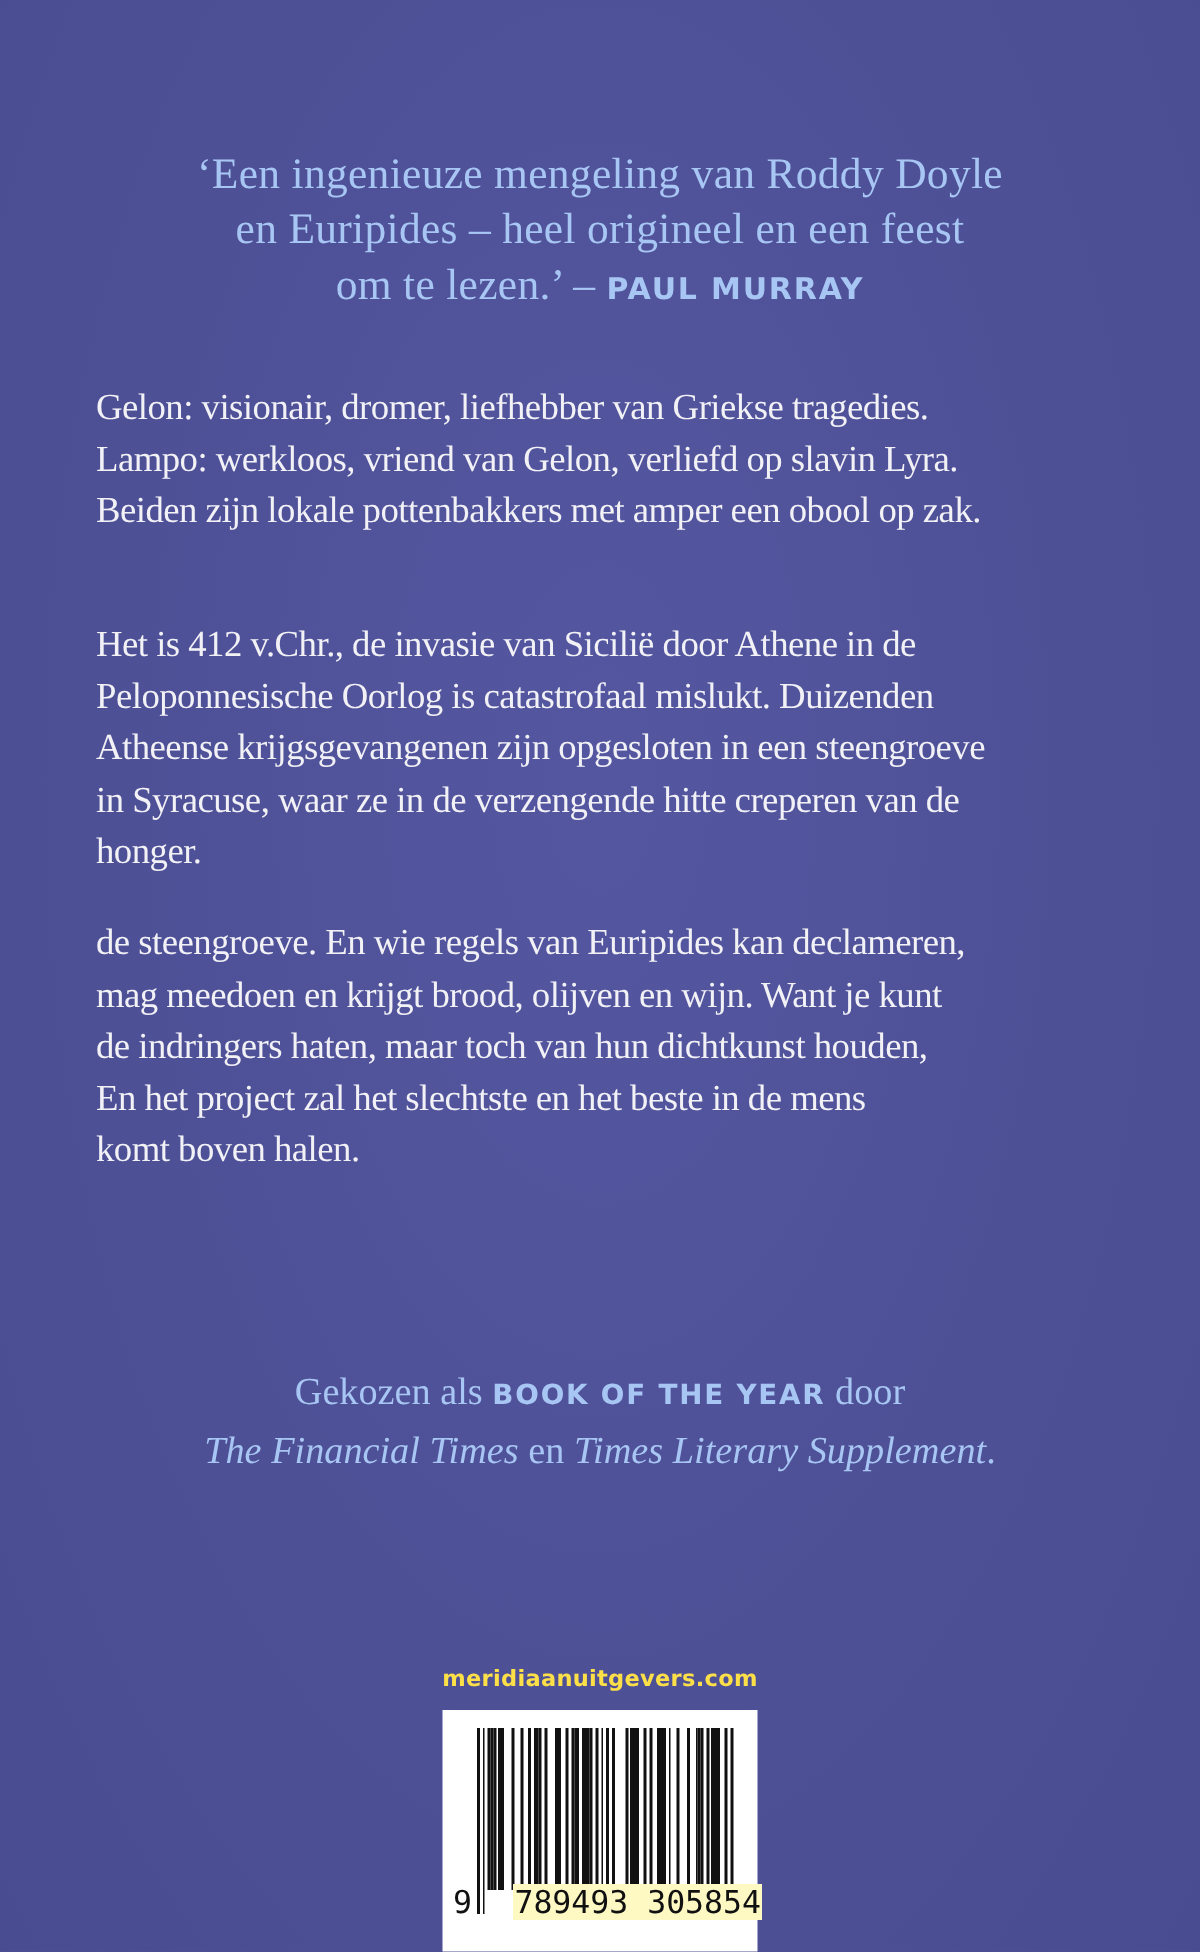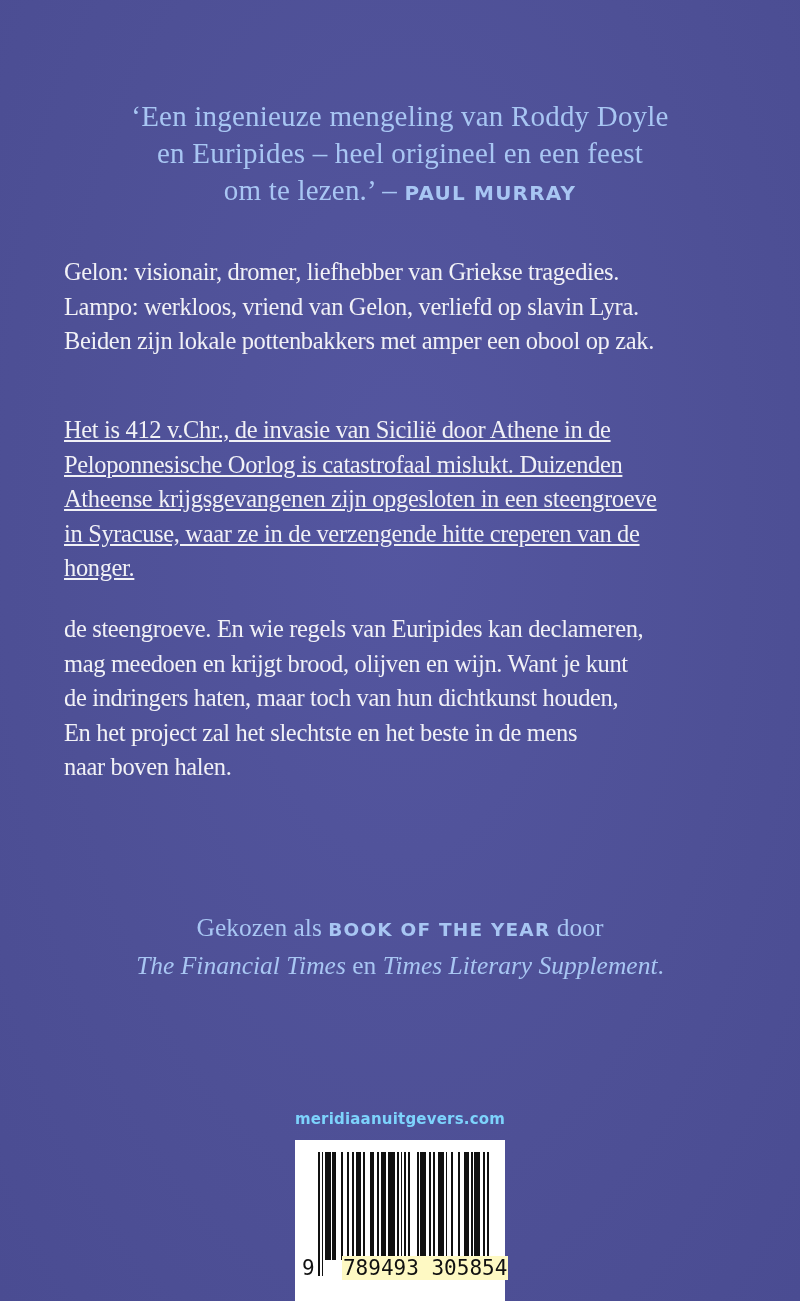--- a/index.html
+++ b/index.html
@@ -21,32 +21,32 @@
     font-weight:bold; letter-spacing:1.2px; font-size:20px;
     color:#a8c6f3;
   }
   .body-text {
     position:absolute; left:64px; width:720px;
     color:#f1f1f6; font-size:24.5px; line-height:34.5px;
     letter-spacing:-0.35px;
   }
   .body-text .line { display:block; white-space:nowrap; }
   #p1 { top:255px; }
-  #p2 { top:413px;text-decoration:underline; }
+  #p2 { top:413px; }
   #p3 { top:612px; }
   .awards {
     position:absolute; left:0; width:800px; top:910px;
     text-align:center; color:#a8c6f3;
     font-size:25.5px; line-height:36px;
   }
   .awards .line { display:block; white-space:nowrap; }
   .awards .sans-bold { font-size:18.5px; }
   .site {
     position:absolute; left:0; width:800px; top:1110px;
-    text-align:center; color:#7dd3fc;
+    text-align:center; color:#fde047;
     font-family:"DejaVu Sans","Liberation Sans",sans-serif;
     font-size:15px; font-weight:bold; letter-spacing:0.2px;
   }
   .barcode-box {
     position:absolute; left:295px; top:1140px; width:210px; height:170px;
     background:#ffffff;
   }
   .bars {
     position:absolute; left:23px; top:12px; width:172px; height:124px;
     display:flex; align-items:stretch;
@@ -81,21 +81,21 @@
   <span class="line">Atheense krijgsgevangenen zijn opgesloten in een steengroeve</span>
   <span class="line">in Syracuse, waar ze in de verzengende hitte creperen van de</span>
   <span class="line">honger.</span>
 </div>
 
 <div class="body-text" id="p3">
   <span class="line">de steengroeve. En wie regels van Euripides kan declameren,</span>
   <span class="line">mag meedoen en krijgt brood, olijven en wijn. Want je kunt</span>
   <span class="line">de indringers haten, maar toch van hun dichtkunst houden,</span>
   <span class="line">En het project zal het slechtste en het beste in de mens</span>
-  <span class="line">naar boven halen.</span>
+  <span class="line">komt boven halen.</span>
 </div>
 
 <div class="awards">
   <span class="line"><span>Gekozen als </span><span class="sans-bold">BOOK OF THE YEAR</span><span> door</span></span>
   <span class="line"><i>The Financial Times</i><span> en </span><i>Times Literary Supplement</i><span>.</span></span>
 </div>
 
 <div class="site">meridiaanuitgevers.com</div>
 
 <div class="barcode-box">

